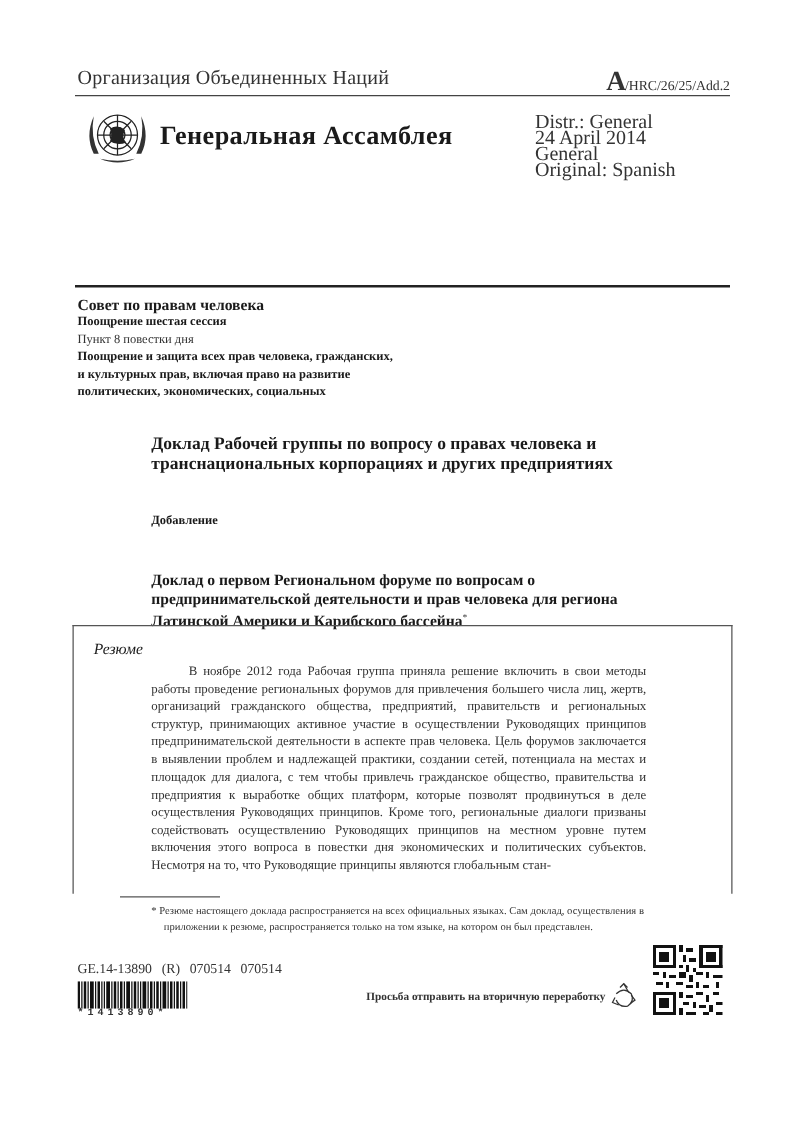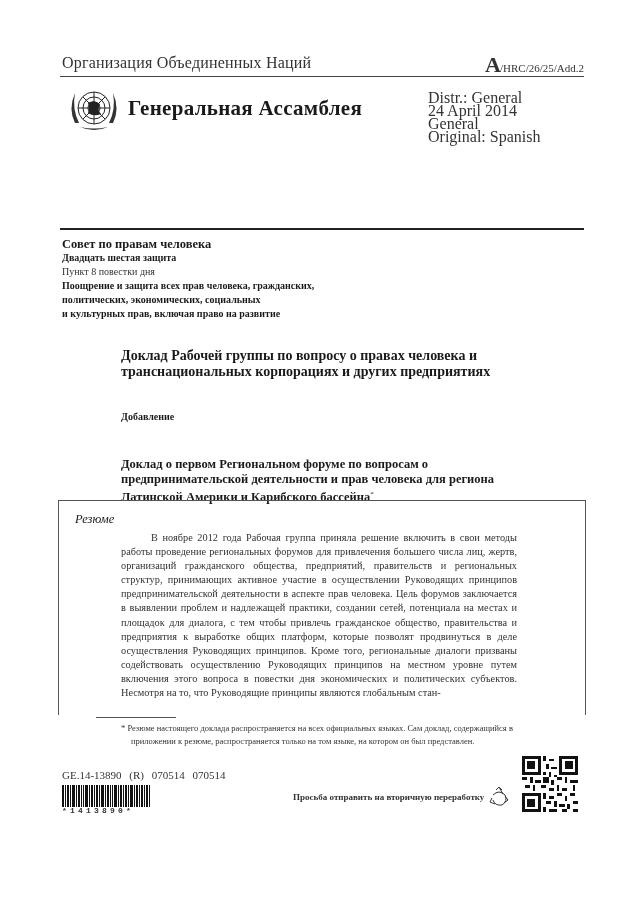--- a/index.html
+++ b/index.html
@@ -73,37 +73,37 @@
   <div>Distr.: General</div>
   <div>24 April 2014</div>
   <div>General</div>
   <div>Original:  Spanish</div>
 </div>
 
 <div class="abs section-rule"></div>
 
 <div class="abs council">
   <div class="l0">Совет по правам человека</div>
-  <div class="l1">Двадцать шестая защита</div>
+  <div class="l1">Поощрение шестая сессия</div>
   <div class="l2">Пункт 8 повестки дня</div>
   <div class="l3">Поощрение и защита всех прав человека, гражданских,</div>
+  <div class="l3">и культурных прав, включая право на развитие</div>
   <div class="l3">политических, экономических, социальных</div>
-  <div class="l3">и культурных прав, включая право на развитие</div>
 </div>
 
 <div class="abs report-title">Доклад Рабочей группы по вопросу о правах человека и транснациональных корпорациях и других предприятиях</div>
 <div class="abs addendum">Добавление</div>
 <div class="abs subtitle"><span>Доклад о первом Региональном форуме по вопросам о предпринимательской деятельности и прав человека для региона Латинской Америки и Карибского бассейна</span><sup>*</sup></div>
 
 <div class="abs summary-box"></div>
 <div class="abs summary-label">Резюме</div>
 <div class="abs summary-text">В ноябре 2012 года Рабочая группа приняла решение включить в свои методы работы проведение региональных форумов для привлечения большего числа лиц, жертв, организаций гражданского общества, предприятий, правительств и региональных структур, принимающих активное участие в осуществлении Руководящих принципов предпринимательской деятельности в аспекте прав человека. Цель форумов заключается в выявлении проблем и надлежащей практики, создании сетей, потенциала на местах и площадок для диалога, с тем чтобы привлечь гражданское общество, правительства и предприятия к выработке общих платформ, которые позволят продвинуться в деле осуществления Руководящих принципов. Кроме того, региональные диалоги призваны содействовать осуществлению Руководящих принципов на местном уровне путем включения этого вопроса в повестки дня экономических и политических субъектов. Несмотря на то, что Руководящие принципы являются глобальным стан-</div>
 
 <div class="abs fn-rule"></div>
-<div class="abs footnote">*  Резюме настоящего доклада распространяется на всех официальных языках. Сам доклад, содержащийся в приложении к резюме, распространяется только на том языке, на котором он был представлен.</div>
+<div class="abs footnote">*  Резюме настоящего доклада распространяется на всех официальных языках. Сам доклад, осуществления в приложении к резюме, распространяется только на том языке, на котором он был представлен.</div>
 
 <div class="abs job">GE.14-13890  (R)  070514  070514</div>
 <svg class="abs barcode" viewBox="0 0 88 22" preserveAspectRatio="none">
   <g fill="#111">
     <rect x="0" y="0" width="2" height="22"></rect>
       <rect x="3" y="0" width="1" height="22"></rect>
       <rect x="5" y="0" width="2" height="22"></rect>
     <rect x="8" y="0" width="1" height="22"></rect>
       <rect x="10" y="0" width="3" height="22"></rect>
       <rect x="14" y="0" width="1" height="22"></rect>

